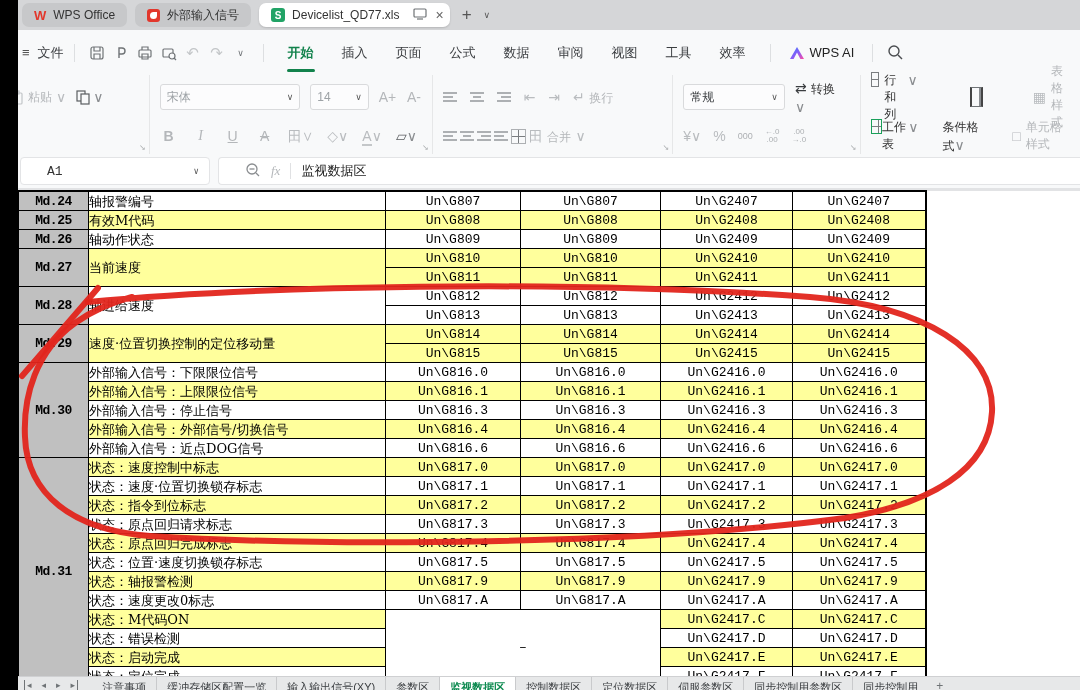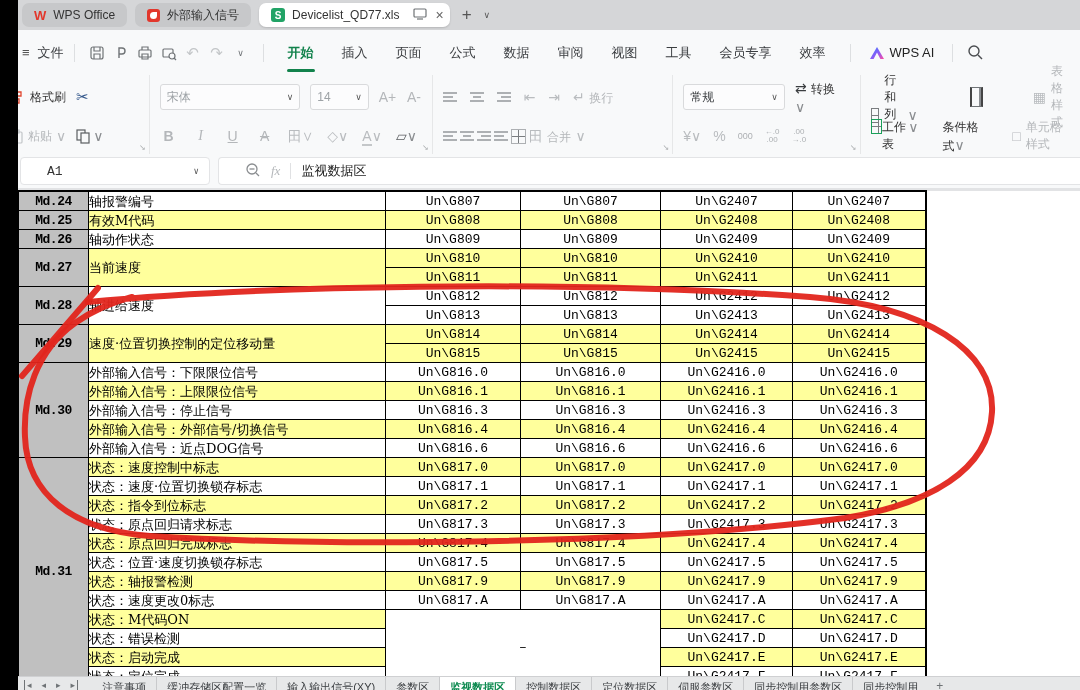--- a/index.html
+++ b/index.html
@@ -171,21 +171,20 @@
   <span class="mb-sep"></span>
   <div id="menu-items">
       <span class="menu-item active">开始</span>
       <span class="menu-item">插入</span>
       <span class="menu-item">页面</span>
       <span class="menu-item">公式</span>
       <span class="menu-item">数据</span>
       <span class="menu-item">审阅</span>
       <span class="menu-item">视图</span>
       <span class="menu-item">工具</span>
-      <span class="menu-item">会员专享</span>
       <span class="menu-item">效率</span>
     </div>
   <span class="mb-sep"></span>
   <span class="wpsai">
     <svg width="16" height="14" viewBox="0 0 16 14">
       <defs>
           <linearGradient id="aig" x1="0" y1="0" x2="1" y2="1">
         <stop offset="0" stop-color="#2f7bff"></stop>
             <stop offset=".55" stop-color="#8b5cf6"></stop>
             <stop offset="1" stop-color="#ff4da0"></stop>
@@ -200,29 +199,20 @@
     <svg width="17" height="17" viewBox="0 0 17 17">
         <circle cx="7" cy="7" r="5" fill="none" stroke="#4a4d50" stroke-width="1.4"></circle>
         <line x1="11" y1="11" x2="15" y2="15" stroke="#4a4d50" stroke-width="1.4"></line>
       </svg>
   </span>
 </div>
 
 <div id="ribbon">
   <div class="rgroup" style="width:130px">
     <div class="rrow">
-      <span style="display:flex;align-items:center;gap:5px">
-        <svg width="15" height="15" viewBox="0 0 15 15">
-            <path d="M2 2h9v4H2zM6 6v3M4 9h5v4H4z" fill="none" stroke="#e0452e" stroke-width="1.3"></path>
-          </svg>
-        <span class="rlabel">格式刷</span>
-      </span>
-      <span style="color:#35598c;font-size:15px">✂</span>
-    </div>
-    <div class="rrow">
       <span style="display:flex;align-items:center;gap:4px">
         <svg width="14" height="15" viewBox="0 0 14 15">
             <rect x="2" y="3" width="10" height="11" rx="1" fill="none" stroke="#c2c5c8" stroke-width="1.2"></rect>
             <rect x="5" y="1" width="4" height="3" fill="none" stroke="#c2c5c8" stroke-width="1.2"></rect>
           </svg>
         <span class="rlabel gray">粘贴</span>
         <span class="chev ricon gray">∨</span>
       </span>
       <span style="display:flex;align-items:center;gap:3px">
         <svg width="14" height="15" viewBox="0 0 14 15">
@@ -296,21 +286,21 @@
       <span class="tinytxt" style="white-space:pre">←.0
 .00</span>
       <span class="tinytxt" style="white-space:pre">.00
 →.0</span>
     </div>
     <span class="launcher">↘</span>
   </div>
 
   <div class="rgroup" style="flex:1">
     <div class="rrow" style="gap:24px">
-      <span style="display:flex;align-items:flex-end;gap:5px">
+      <span style="display:flex;align-items:flex-start;gap:5px">
         <span class="gridbox"></span>
         <span class="rlabel">行和列</span>
           <span class="chev ricon">∨</span>
       </span>
       <span class="bigcond" style="margin-left:28px"></span>
       <span style="display:flex;align-items:center;gap:5px;margin-left:26px">
         <span class="ricon gray">▦</span>
         <span class="rlabel gray">表格样式</span>
       </span>
     </div>

